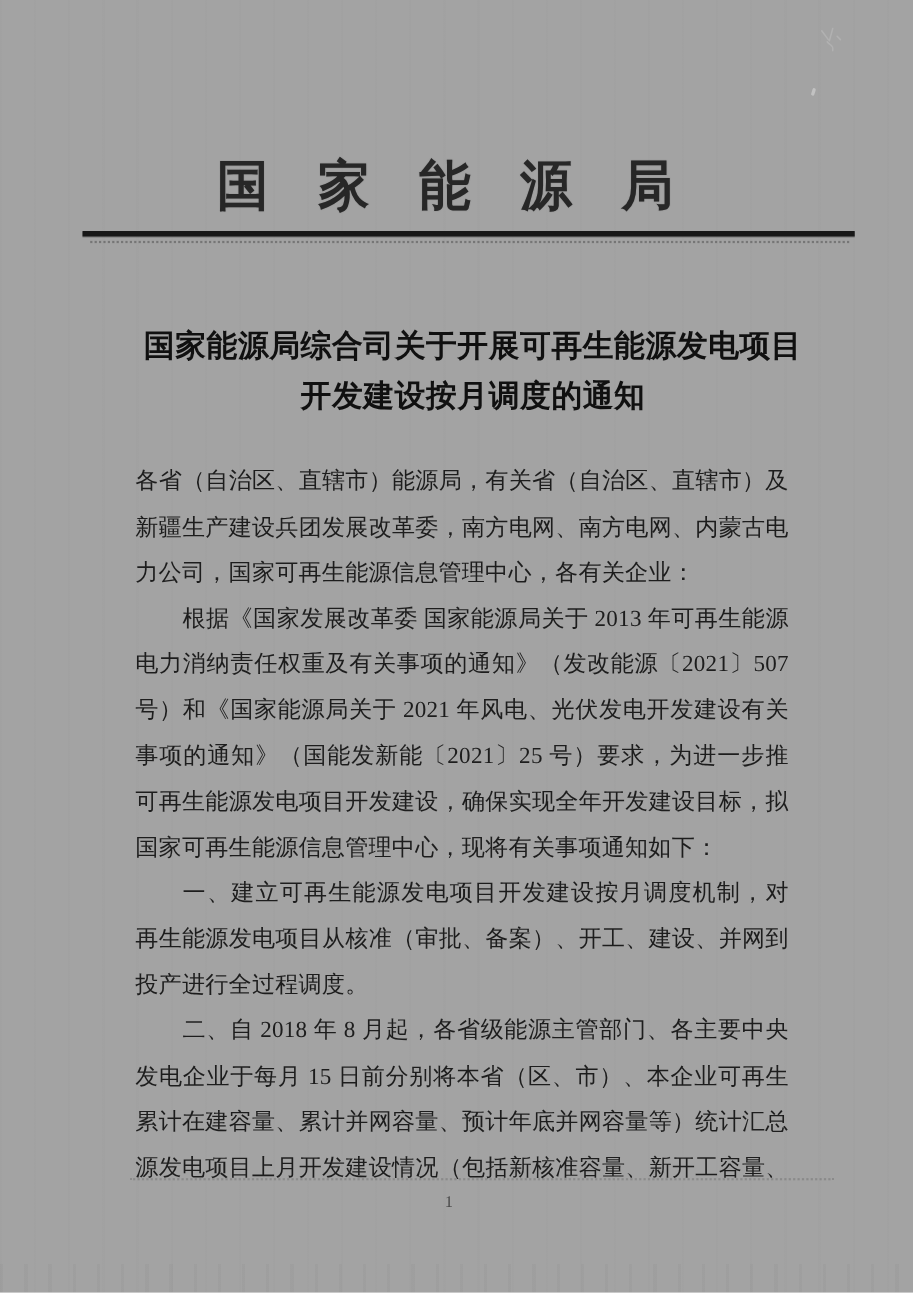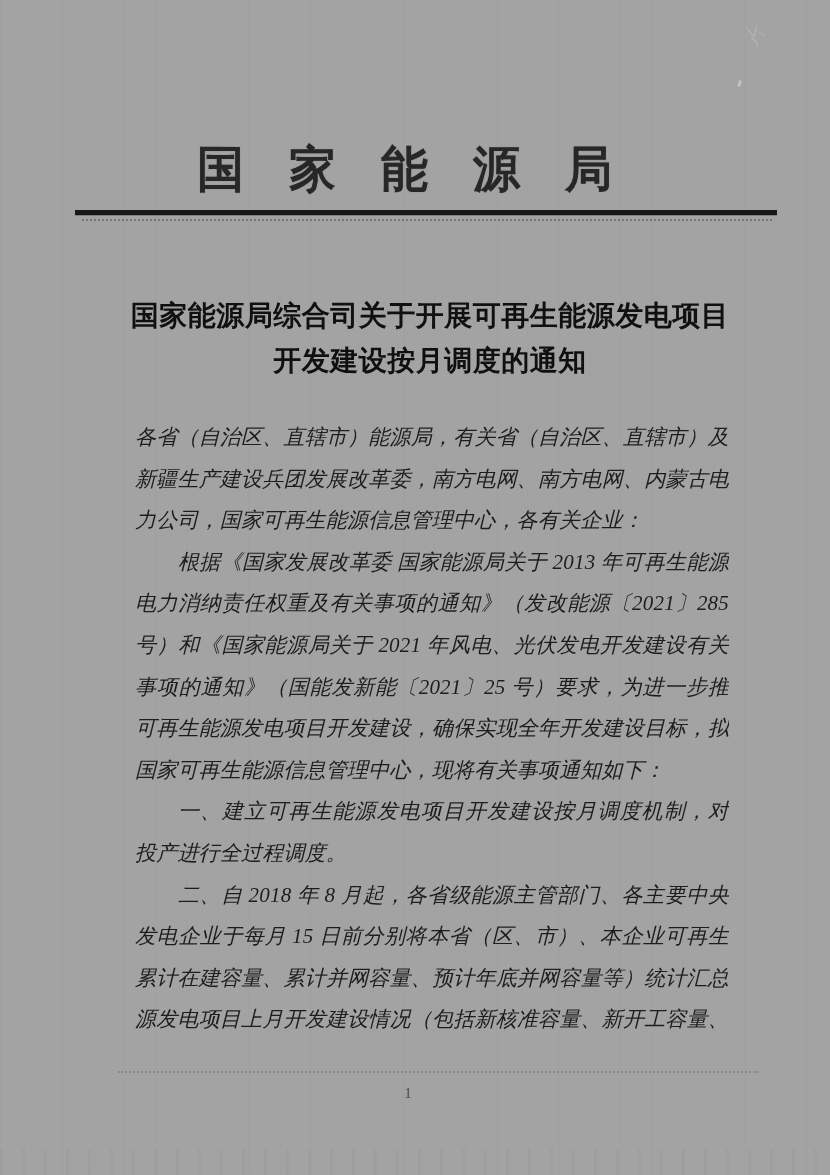--- a/index.html
+++ b/index.html
@@ -73,26 +73,25 @@
     width: 830px;
     text-align: center;
     font-size: 28px;
     font-weight: bold;
     color: #101010;
     line-height: 45px;
     letter-spacing: 0.5px;
   }
   .doc-body {
     position: absolute;
-    left: 135px;
+    left: 123px;
     top: 417px;
     width: 594px;
     font-size: 21px;
     color: #1d1d1d;
-    font-style: italic;
   }
   .body-line {
     height: 41.6px;
     line-height: 41.6px;
     text-align: justify;
     text-align-last: justify;
     text-justify: inter-character;
     letter-spacing: 0.2px;
     white-space: normal;
     overflow: hidden;
@@ -155,26 +154,27 @@
   <div class="doc-title">
     <div>国家能源局综合司关于开展可再生能源发电项目</div>
     <div>开发建设按月调度的通知</div>
   </div>
 
   <div class="doc-body">
     <div class="body-line">各省（自治区、直辖市）能源局，有关省（自治区、直辖市）及</div>
     <div class="body-line">新疆生产建设兵团发展改革委，南方电网、南方电网、内蒙古电</div>
     <div class="body-line para-end">力公司，国家可再生能源信息管理中心，各有关企业：</div>
     <div class="body-line indent">根据《国家发展改革委 国家能源局关于 2013 年可再生能源</div>
-    <div class="body-line">电力消纳责任权重及有关事项的通知》（发改能源〔2021〕285</div>
+    <div class="body-line">电力消纳责任权重及有关事项的通知》（发改能源〔2021〕507</div>
     <div class="body-line">号）和《国家能源局关于 2021 年风电、光伏发电开发建设有关</div>
     <div class="body-line">事项的通知》（国能发新能〔2021〕25 号）要求，为进一步推动</div>
     <div class="body-line">可再生能源发电项目开发建设，确保实现全年开发建设目标，拟</div>
     <div class="body-line para-end">国家可再生能源信息管理中心，现将有关事项通知如下：</div>
     <div class="body-line indent">一、建立可再生能源发电项目开发建设按月调度机制，对可</div>
+    <div class="body-line">再生能源发电项目从核准（审批、备案）、开工、建设、并网到</div>
     <div class="body-line para-end">投产进行全过程调度。</div>
     <div class="body-line indent">二、自 2018 年 8 月起，各省级能源主管部门、各主要中央</div>
     <div class="body-line">发电企业于每月 15 日前分别将本省（区、市）、本企业可再生能</div>
     <div class="body-line">累计在建容量、累计并网容量、预计年底并网容量等）统计汇总</div>
     <div class="body-line">源发电项目上月开发建设情况（包括新核准容量、新开工容量、</div>
   </div>
 
   <div class="artifact-underline"></div>
 
   <div class="page-number">1</div>

